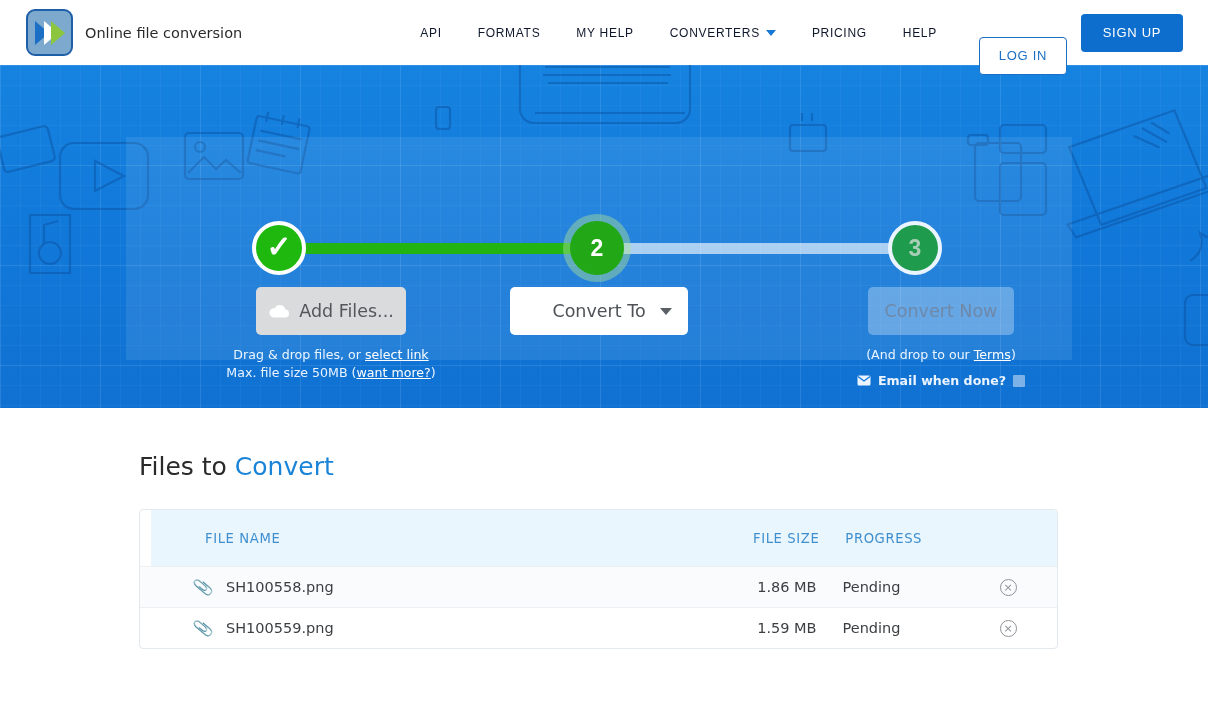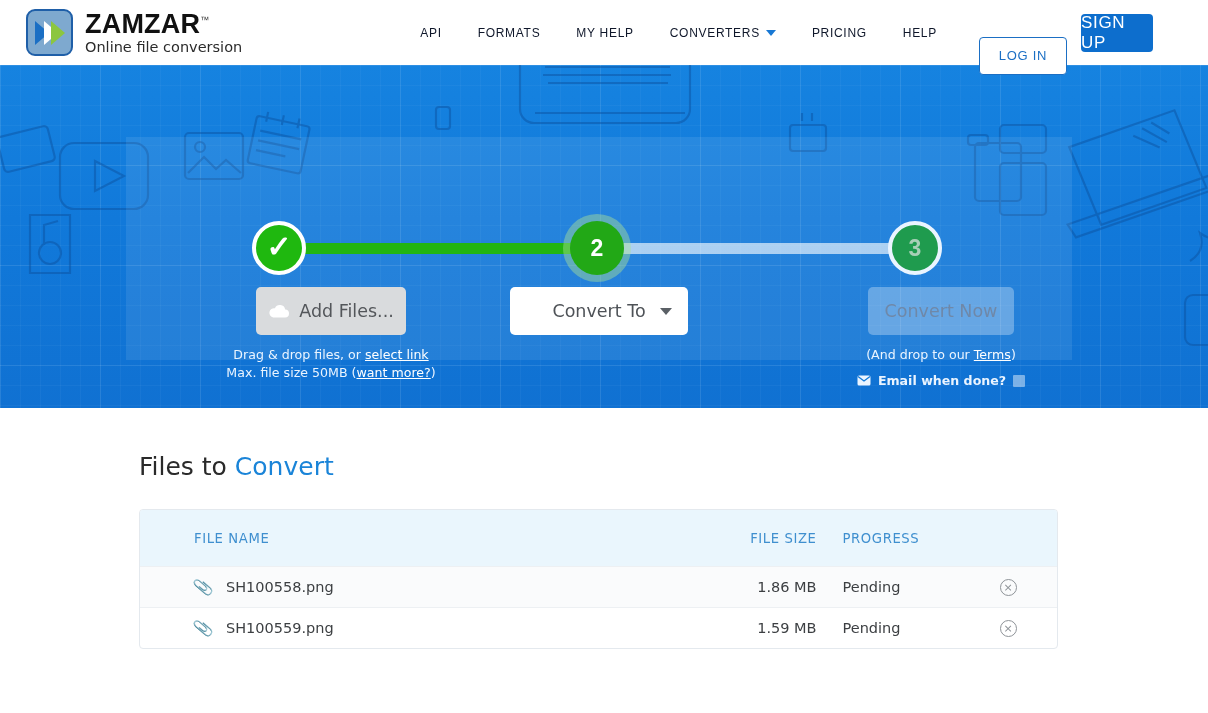--- a/index.html
+++ b/index.html
@@ -57,22 +57,22 @@
     border-top: 6px solid #1878d4;
     display: inline-block;
   }
   .auth { display: flex; align-items: center; gap: 14px; margin-left: 42px; }
   .btn-login {
     width: 88px; height: 38px; border: 1.5px solid #1b6fc4; border-radius: 4px;
     background: #fff; color: #1b6fc4; font-size: 13px; letter-spacing: .7px;
     display: flex; align-items: center; justify-content: center; cursor: pointer; margin-top: 46px;
   }
   .btn-signup {
-    width: 72px; height: 38px; border-radius: 4px;
-    background: #0d6ecd; color: #fff; font-size: 17px; letter-spacing: .7px;
+    width: 102px; height: 38px; border-radius: 4px;
+    background: #0d6ecd; color: #fff; font-size: 13px; letter-spacing: .7px;
     display: flex; align-items: center; justify-content: center; cursor: pointer;
   }
 
   
   .hero {
     position: relative;
     height: 343px;
     background:
       linear-gradient(180deg, #1683e0 0%, #1179da 45%, #1071d2 100%);
     overflow: hidden;
@@ -176,21 +176,21 @@
     font-family: "DejaVu Sans", sans-serif;
   }
   .files-title .accent { color: #1a84d8; }
 
   .table-wrap {
     margin: 28px 0 0 139px; width: 919px;
     border: 1px solid #e4e9ee; border-radius: 4px; overflow: hidden;
     background: #fff;
   }
   .thead {
-    background: #eaf6fd; height: 56px; display: flex; align-items: center;
+    background: #eaf6fd; height: 56px; display: flex; align-items: center; margin-left: 11px;
   }
   .th {
     font-size: 13.2px; color: #3f8fcf; letter-spacing: .6px;
     font-family: "DejaVu Sans", sans-serif;
   }
   .c-name { width: 542px; padding-left: 54px; }
   .c-size { width: 136px; text-align: right; }
   .c-prog { width: 143px; padding-left: 26px; }
   .c-act  { width: 98px; text-align: center; }
 
@@ -215,21 +215,20 @@
 <div class="header">
   <div class="logo-wrap">
     <div class="logo-mark">
       <svg width="34" height="28" viewBox="0 0 34 28">
         <polygon points="2,2 16,14 2,26" fill="#1b6fc4"></polygon>
         <polygon points="11,2 25,14 11,26" fill="#ffffff"></polygon>
         <polygon points="18,2 32,14 18,26" fill="#8cc63f"></polygon>
       </svg>
     </div>
     <div class="logo-text-block">
-      <div class="logo-word"><span>ZAMZAR</span><span class="logo-tm">™</span></div>
       <div class="logo-tag">Online file conversion</div>
     </div>
   </div>
 
   <div class="nav">
     <div class="nav-item">
         <span>API</span>
       </div>
     <div class="nav-item">
         <span>FORMATS</span>

